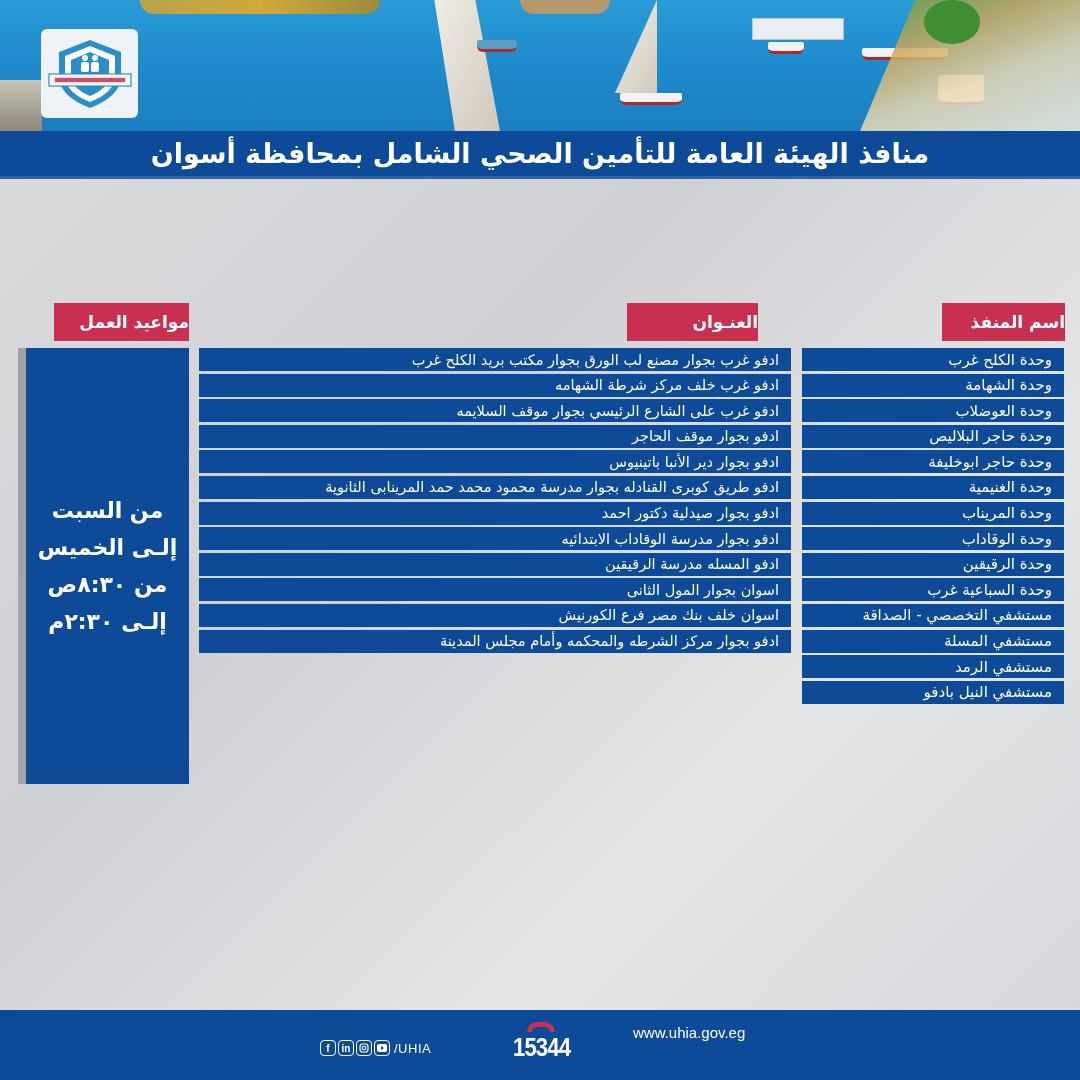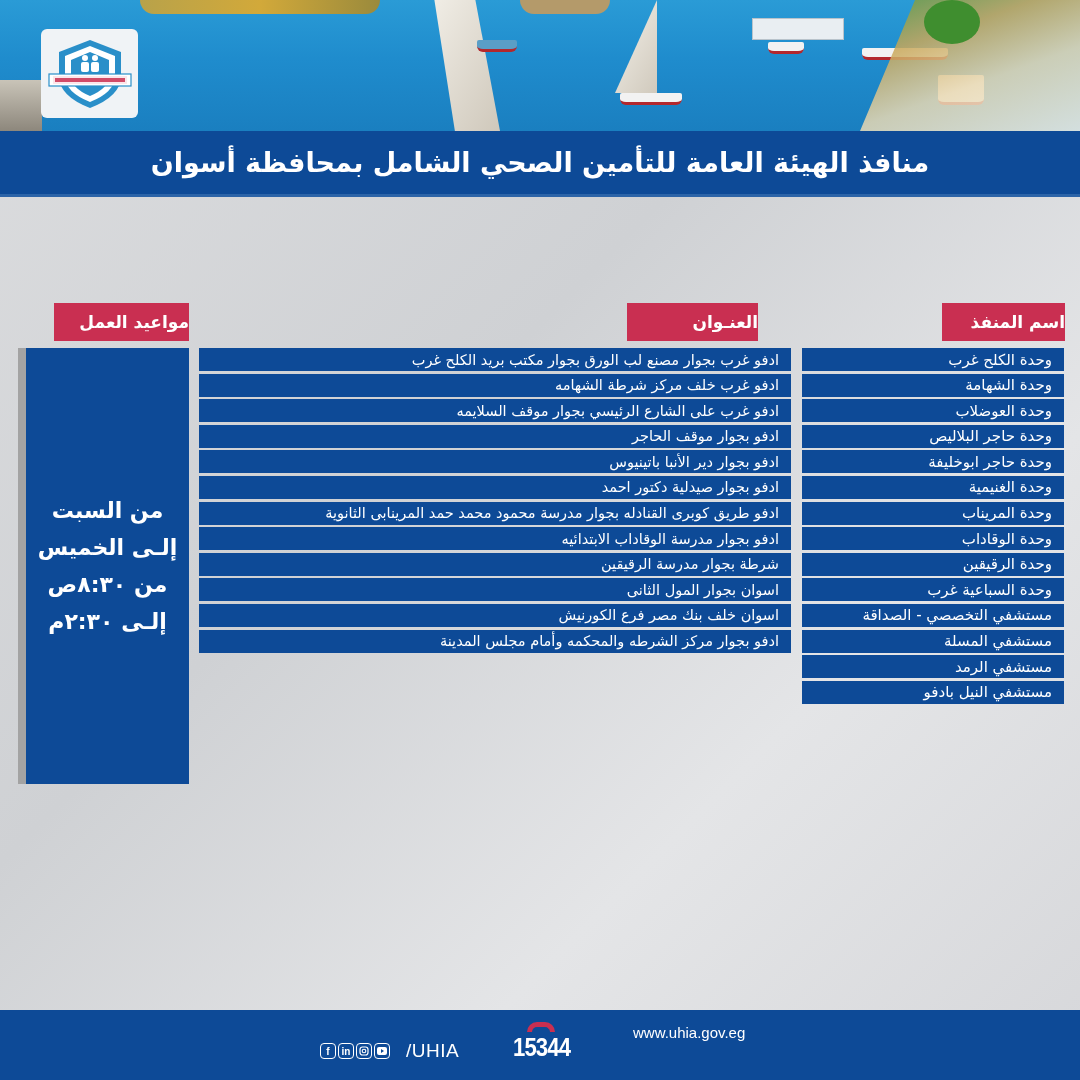--- a/index.html
+++ b/index.html
@@ -49,21 +49,21 @@
   }
   
   .logo {
     position: absolute; left: 41px; top: 29px; width: 97px; height: 89px;
     background: #f0f3f6; border-radius: 6px;
     display: flex; align-items: center; justify-content: center;
   }
   .logo svg { width: 86px; height: 76px; }
   
   .title-bar {
-    position: absolute; left: 0; top: 131px; width: 1080px; height: 66px;
+    position: absolute; left: 0; top: 131px; width: 1080px; height: 48px;
     background: #0d4a97;
     display: flex; align-items: center; justify-content: center;
     border-bottom: 3px solid #2c64a8;
   }
   .title-bar h1 {
     color: #ffffff; font-size: 27px; font-weight: bold; direction: rtl;
     font-family: "DejaVu Sans", sans-serif;
   }
   
   .col-head {
@@ -104,21 +104,21 @@
   .social {
     position: absolute; left: 320px; top: 30px; display: flex; align-items: center; gap: 2px;
   }
   .social .ico {
     width: 16px; height: 16px; border: 1.4px solid #fff; border-radius: 4px;
     color: #fff; font-size: 10px; font-weight: bold;
     display: flex; align-items: center; justify-content: center;
     font-family: "Liberation Sans", sans-serif;
   }
   .social .handle {
-    color: #fff; font-size: 19px; margin-left: 14px;
+    color: #fff; font-size: 13px; margin-left: 2px;
     font-family: "Liberation Sans", sans-serif; letter-spacing: 0.5px;
   }
   .hotline {
     position: absolute; left: 508px; top: 12px; width: 66px; text-align: center;
   }
   .hotline .phone {
     width: 28px; height: 10px; margin: 0 auto;
     border: 5px solid #c92f51; border-bottom: none;
     border-radius: 14px 14px 0 0;
   }
@@ -190,24 +190,24 @@
   <div class="row">مستشفي الرمد</div>
   <div class="row">مستشفي النيل بادفو</div>
 </div>
 
 <div class="table-col addr-col">
   <div class="row">ادفو غرب بجوار مصنع لب الورق  بجوار مكتب بريد الكلح غرب</div>
   <div class="row">ادفو غرب خلف مركز شرطة الشهامه</div>
   <div class="row">ادفو غرب على الشارع الرئيسي بجوار موقف السلايمه</div>
   <div class="row">ادفو بجوار موقف الحاجر</div>
   <div class="row">ادفو بجوار دير الأنبا باتينيوس</div>
+  <div class="row">ادفو طريق كوبرى القنادله بجوار مدرسة محمود محمد حمد المرينابى الثانوية</div>
   <div class="row">ادفو بجوار صيدلية دكتور احمد</div>
-  <div class="row">ادفو طريق كوبرى القنادله بجوار مدرسة محمود محمد حمد المرينابى الثانوية</div>
   <div class="row">ادفو بجوار مدرسة الوقاداب الابتدائيه</div>
-  <div class="row">شرطة بجوار مدرسة الرقيقين</div>
+  <div class="row">ادفو المسله مدرسة الرقيقين</div>
   <div class="row">اسوان بجوار المول الثانى</div>
   <div class="row">اسوان خلف بنك مصر فرع الكورنيش</div>
   <div class="row">ادفو بجوار مركز الشرطه والمحكمه وأمام مجلس المدينة</div>
 </div>
 
 <div class="hours-box">
   <div class="hours-text">
     <div>من السبت</div>
     <div>إلـى الخميس</div>
     <div>من ٨:٣٠ص</div>

